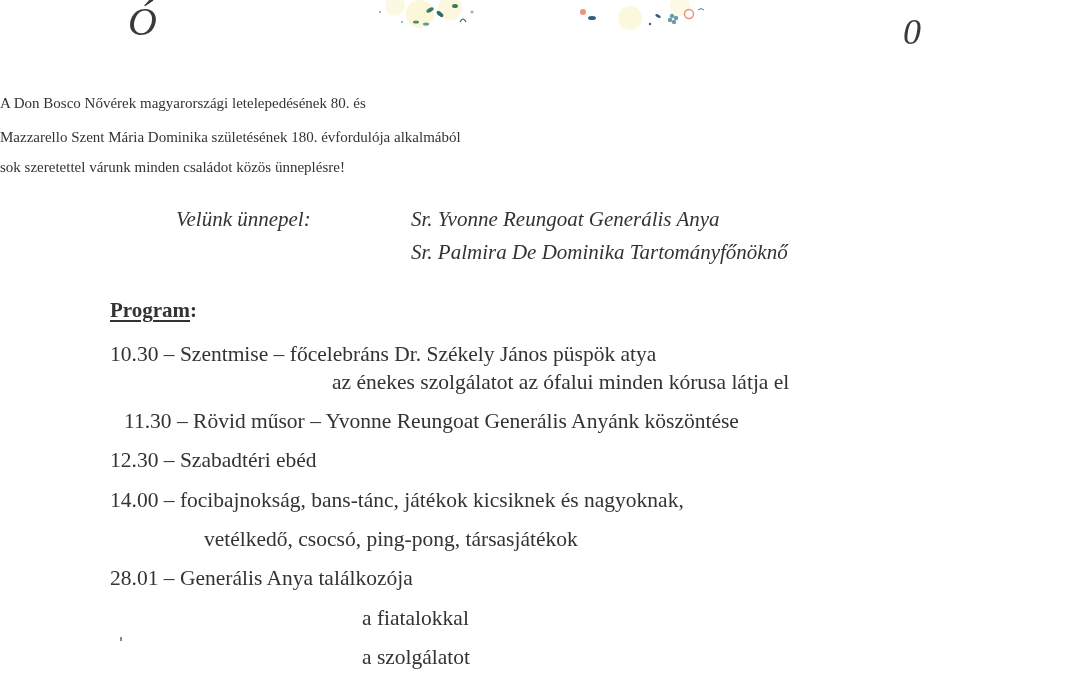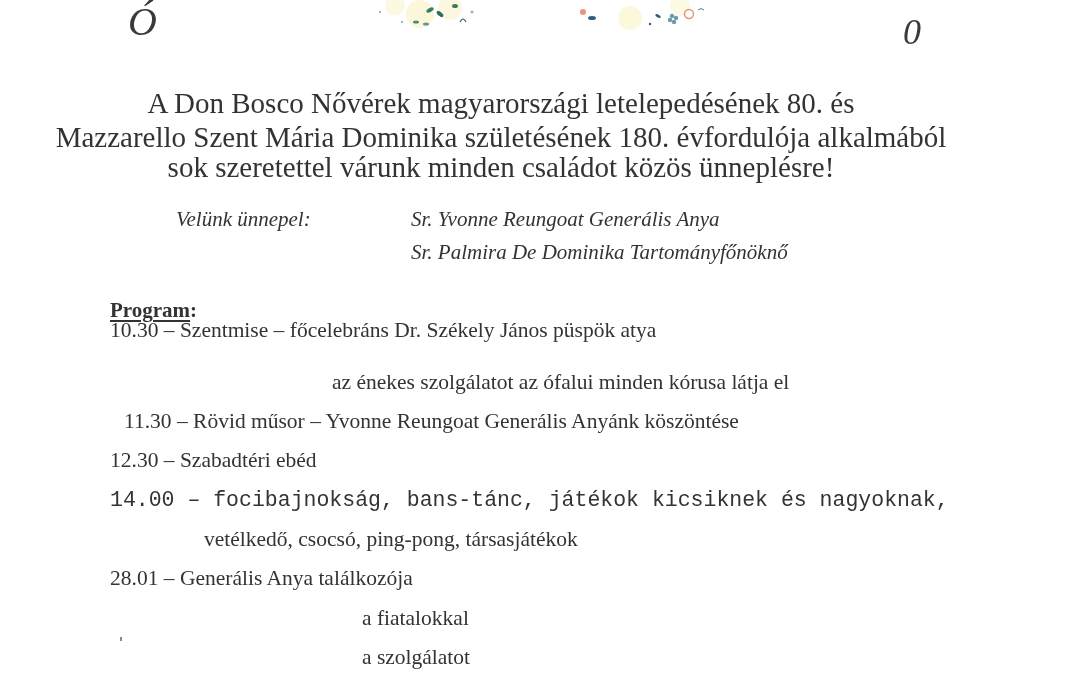--- a/index.html
+++ b/index.html
@@ -22,24 +22,24 @@
       color: #3a3a3a;
       line-height: 1;
     }
     .floral {
       position: absolute;
       top: 0;
       height: 34px;
     }
     .intro {
       position: absolute;
-      left: 16px;
+      left: 0;
       width: 970px;
-      text-align: center;
-      font-size: 29px;
+      text-align: left;
+      font-size: 15px;
       line-height: 25px;
     }
     .italic { font-style: italic; font-size: 21px; }
     .prog-title {
       font-weight: bold;
       font-size: 21px;
     }
     .prog-title .u { text-decoration: underline; text-underline-offset: 3px; }
     .line {
       font-size: 21.5px;
@@ -93,23 +93,23 @@
 <div class="intro" style="top:155px;">sok szeretettel várunk minden családot közös ünneplésre!</div>
 
 <div class="abs italic" style="left:176px; top:207px;">Velünk ünnepel:</div>
 <div class="abs italic" style="left:411px; top:207px;">Sr. Yvonne Reungoat Generális Anya</div>
 <div class="abs italic" style="left:411px; top:240px;">Sr. Palmira De Dominika Tartományfőnöknő</div>
 
 <div class="abs prog-title" style="left:110px; top:282px;margin-top:16px;">
   <span class="u">Program</span><span>:</span>
 </div>
 
-<div class="abs line" style="left:110px; top:318px;text-align:center;">10.30 – Szentmise – főcelebráns Dr. Székely János püspök atya</div>
+<div class="abs line" style="left:110px; top:342px;text-align:center;">10.30 – Szentmise – főcelebráns Dr. Székely János püspök atya</div>
 <div class="abs line" style="left:332px; top:370px;">az énekes szolgálatot az ófalui minden kórusa látja el</div>
 <div class="abs line" style="left:110px; top:409px;margin-left:14px;">11.30 – Rövid műsor – Yvonne Reungoat Generális Anyánk köszöntése</div>
 <div class="abs line" style="left:110px; top:448px;">12.30 – Szabadtéri ebéd</div>
-<div class="abs line" style="left:110px; top:488px;font-family:Liberation Mono, monospace;">14.00 – focibajnokság, bans-tánc, játékok kicsiknek és nagyoknak,</div>
+<div class="abs line" style="left:110px; top:488px;">14.00 – focibajnokság, bans-tánc, játékok kicsiknek és nagyoknak,</div>
 <div class="abs line" style="left:204px; top:527px;">vetélkedő, csocsó, ping-pong, társasjátékok</div>
 <div class="abs line" style="left:110px; top:566px;">28.01 – Generális Anya találkozója</div>
 <div class="abs line" style="left:362px; top:606px;">a fiatalokkal</div>
 <div class="abs line" style="left:362px; top:645px;">a szolgálatot</div>
 
 <div class="speck"></div>
 
 </body></html>

